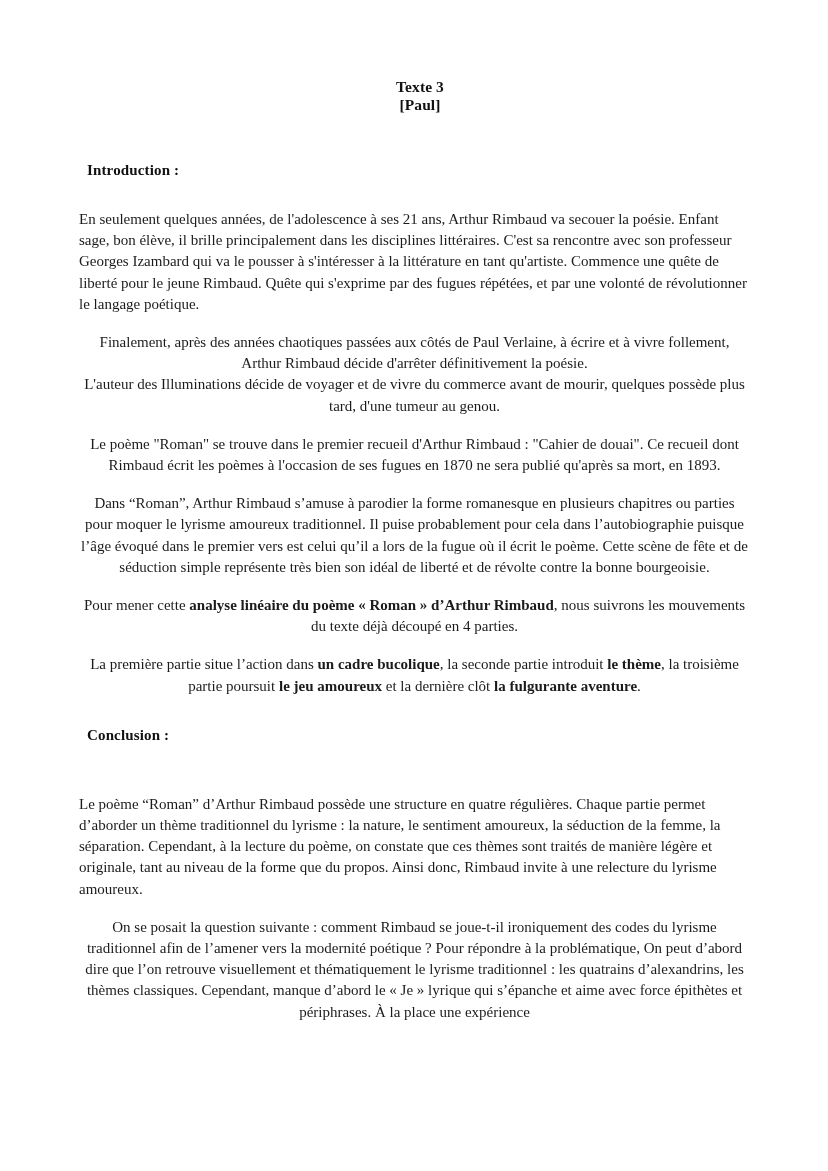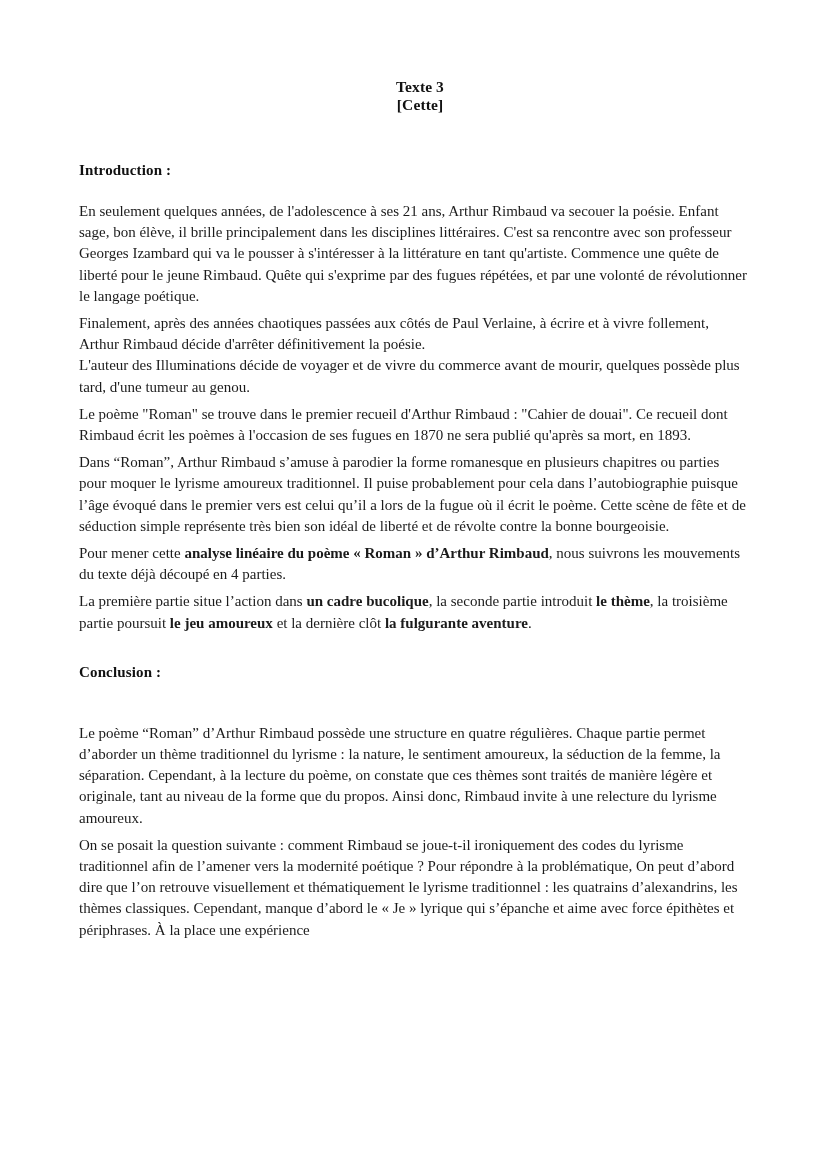--- a/index.html
+++ b/index.html
@@ -44,41 +44,42 @@
     font-style: italic;
   }
 
   
   .section-heading {
     font-family: "Liberation Serif", "DejaVu Serif", serif;
     font-weight: bold;
     font-size: 15px;
     line-height: 18px;
     color: #111111;
-    margin: 0;
+    margin: 8px;
     padding: 0 0 0 79px;
     letter-spacing: 0.15px;
   }
   #intro-heading { margin-top: 48px; }
   #conclusion-heading { margin-top: 29px; }
 
   
   .body-col {
     padding: 0 78px 0 79px;
   }
   p.para {
     margin: 0;
     font-size: 15px;
     line-height: 21.2px;
     text-align: left;
     color: #1b1b1b;
     font-family: "Liberation Serif", "DejaVu Serif", serif;
   }
   p.para + p.para {
-    margin-top: 6px;
+    margin-top: 17px;
+    text-align: center;
   }
   .gap-intro { height: 22px; }
   .gap-conclusion { height: 42px; }
 
   b, strong { font-weight: bold; }
 
   .accent {
     color: #8a1616;
   }
   .accent b {
@@ -86,21 +87,21 @@
     font-weight: bold;
   }
 </style>
 </head>
 <body>
 
 <div class="page">
 
   <div class="title-block">
     <div class="title-line">Texte 3</div>
-    <div class="title-line">[Cette]</div>
+    <div class="title-line">[Paul]</div>
   </div>
 
   <div class="section-heading" id="intro-heading">Introduction :</div>
 
   <div class="gap-intro"></div>
 
   <div class="body-col">
 
     <p class="para">En seulement quelques années, de l'adolescence à ses 21 ans, Arthur Rimbaud va secouer la poésie. Enfant sage, bon élève, il brille principalement dans les disciplines littéraires. C'est sa rencontre avec son professeur Georges Izambard qui va le pousser à s'intéresser à la littérature en tant qu'artiste. Commence une quête de liberté pour le jeune Rimbaud. Quête qui s'exprime par des fugues répétées, et par une volonté de révolutionner le langage poétique.</p>
 

